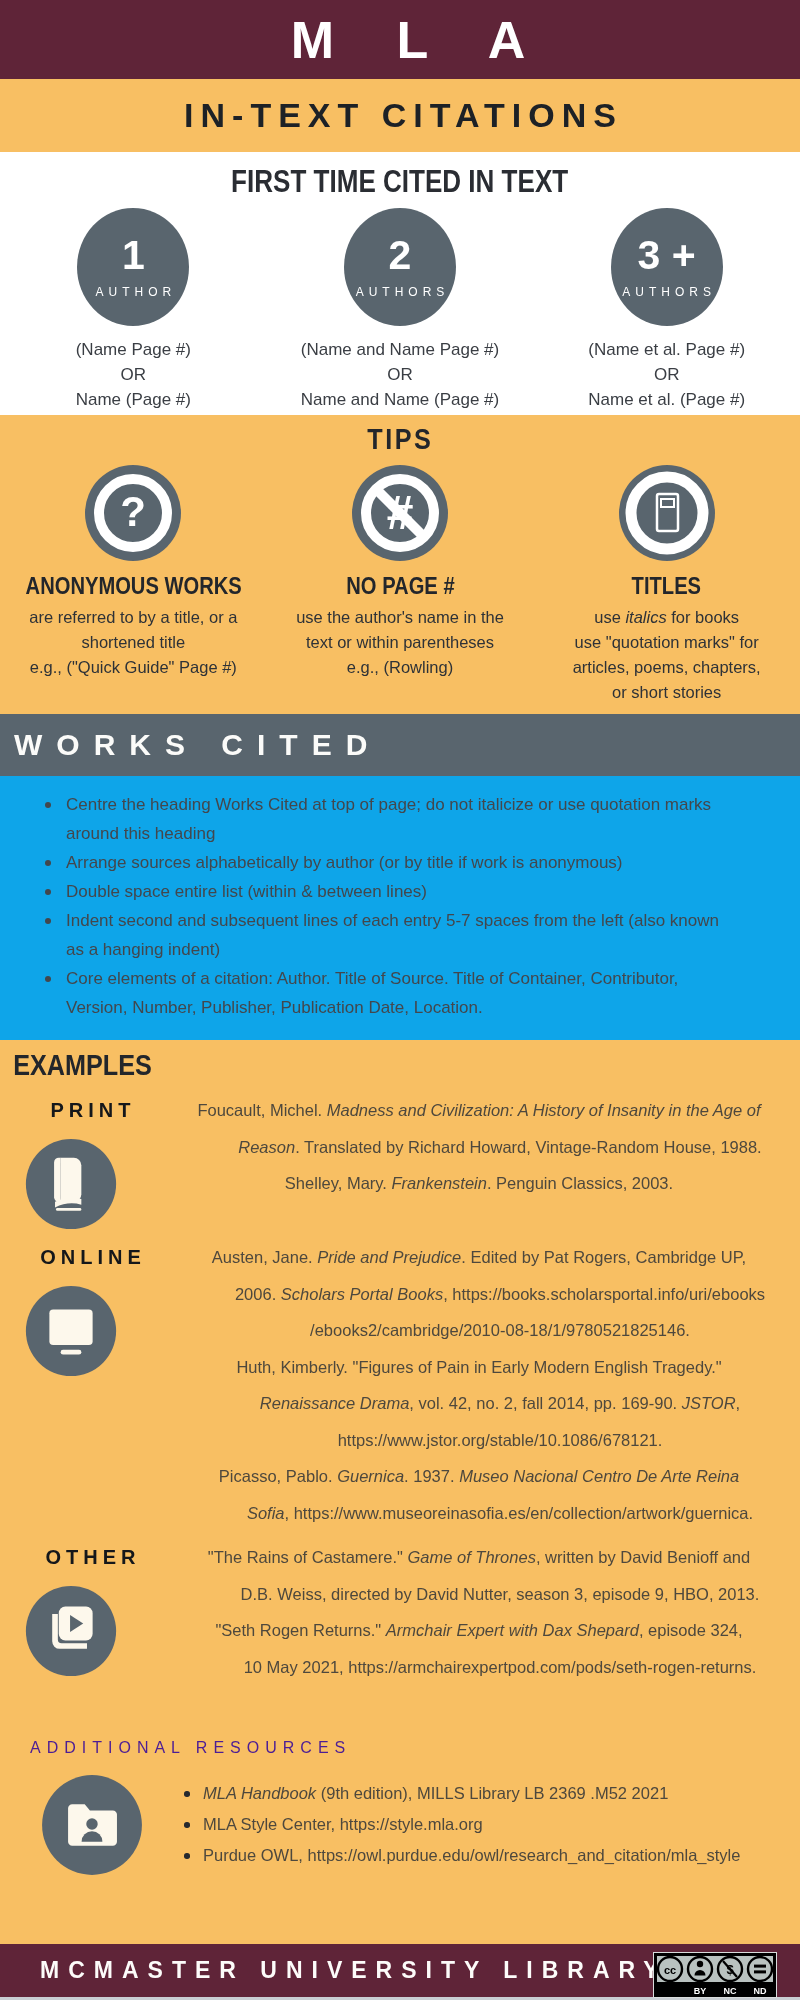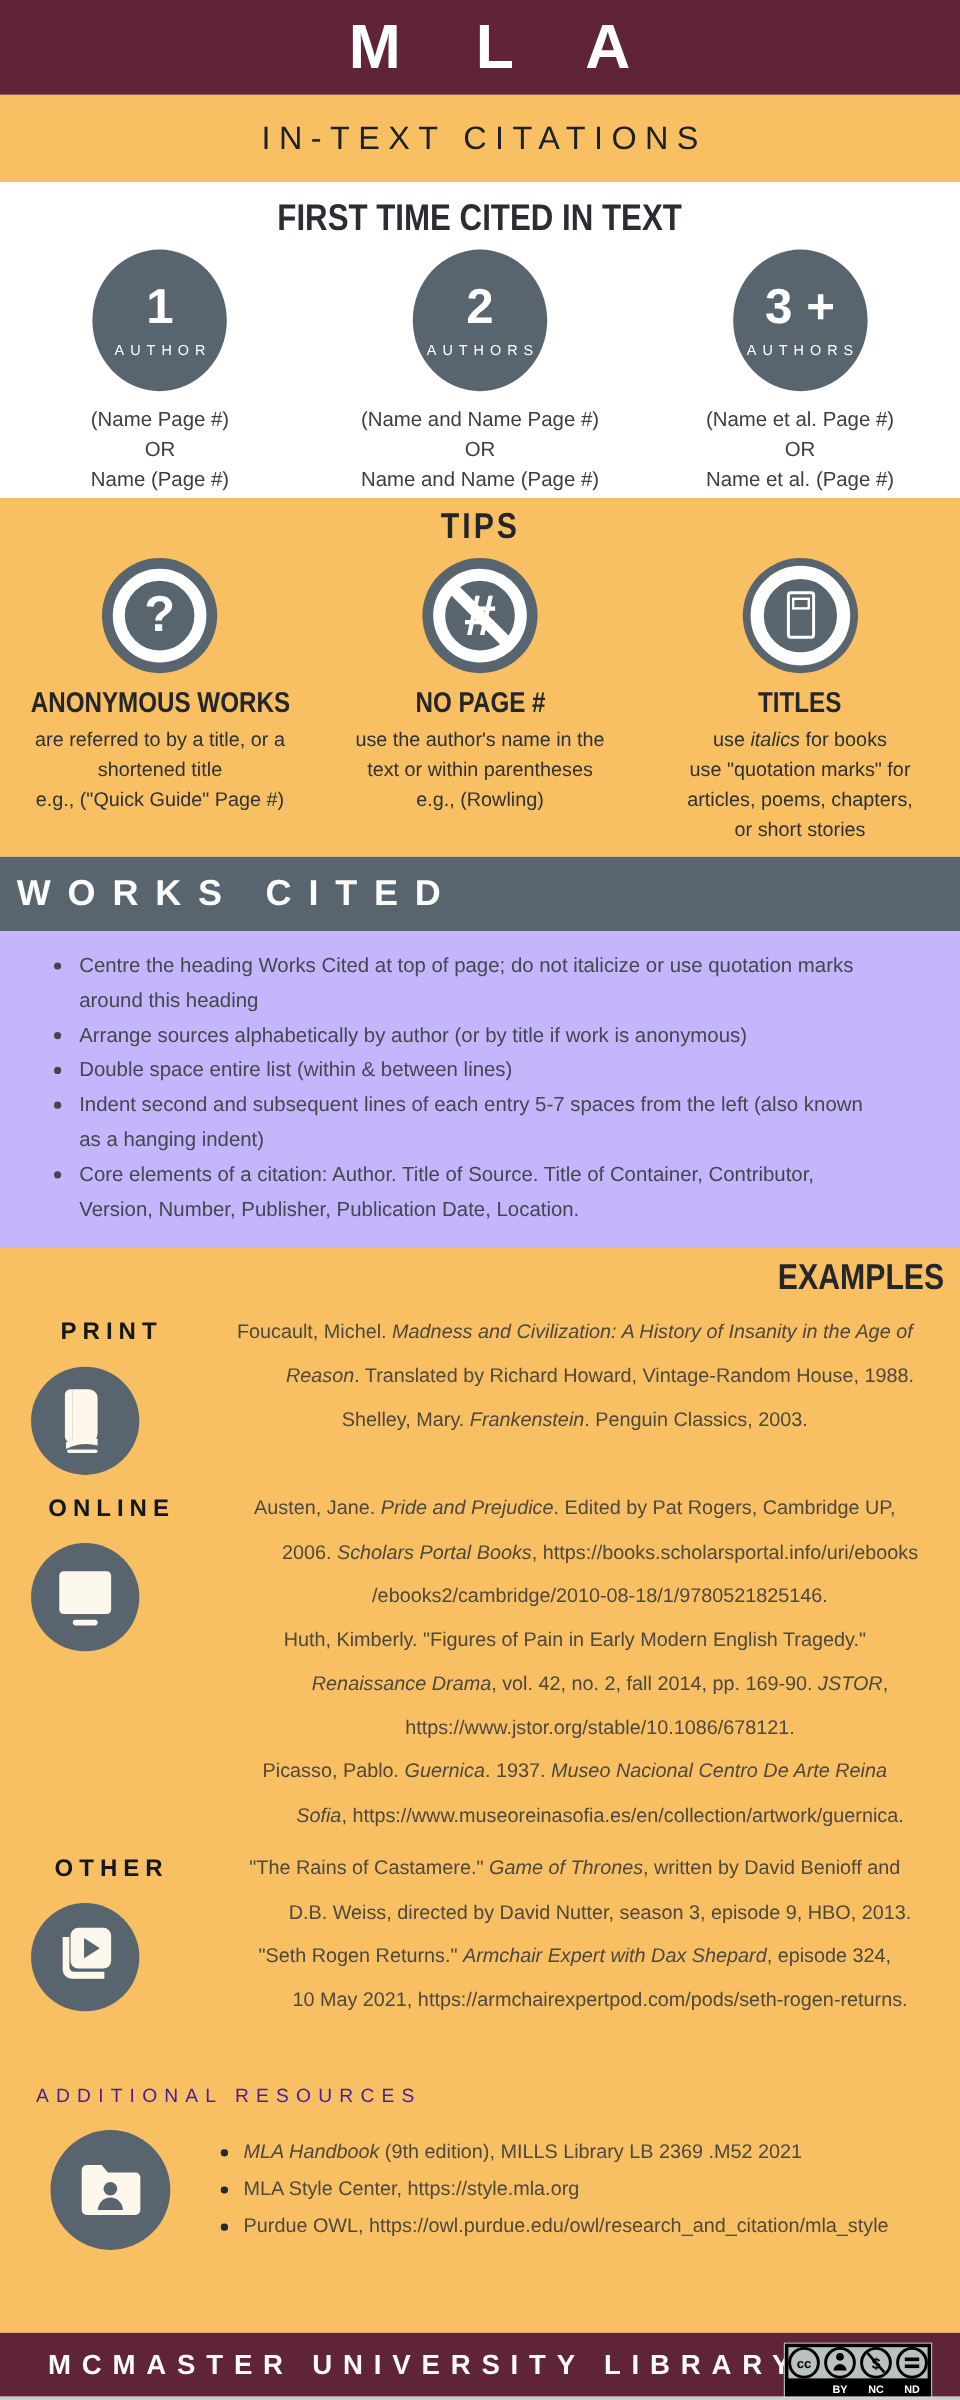--- a/index.html
+++ b/index.html
@@ -6,33 +6,33 @@
   .page{
     width:800px;height:2000px;position:relative;overflow:hidden;
     font-family:"Liberation Sans", sans-serif;background:#ffffff;
   }
   
   .band-header{height:79px;background:#5f2438;display:flex;align-items:center;justify-content:center;padding-left:16px;}
   .band-subheader{height:73px;background:#f8bf63;display:flex;align-items:center;justify-content:center;}
   .sec-first{height:263px;background:#ffffff;text-align:center;}
   .sec-tips{height:299px;background:#f8bf63;text-align:center;}
   .band-works{height:62px;background:#59656e;display:flex;align-items:center;}
-  .sec-works{height:264px;background:#c4b5fd;box-sizing:border-box;padding-top:14px;}
+  .sec-works{height:264px;background:#0ea5e9;box-sizing:border-box;padding-top:14px;}
   .sec-examples{height:904px;background:#f8bf63;box-sizing:border-box;padding-top:8px;}
   .band-footer{height:53px;background:#5f2438;position:relative;}
   .bottom-strip{height:3px;background:#c9ced3;}
 
   
   .title-mla{color:#fff;font-size:52px;font-weight:bold;letter-spacing:24px;text-indent:24px;}
-  .title-sub{color:#1d2126;font-size:27px;font-weight:normal;letter-spacing:7px;text-indent:7px;}
+  .title-sub{color:#1d2126;font-size:34px;font-weight:bold;letter-spacing:7px;text-indent:7px;}
   .condensed{display:inline-block;transform:scaleX(.84);transform-origin:center;}
   .h-first{font-size:31px;font-weight:bold;color:#2a2d33;margin-top:13px;line-height:34px;}
   .h-tips{font-size:30px;font-weight:bold;color:#23262b;margin-top:7px;line-height:33px;letter-spacing:3px;}
   .h-works{color:#fbfbf9;font-size:30px;font-weight:bold;letter-spacing:14px;text-indent:14px;}
-  .h-examples{font-size:30px;font-weight:bold;color:#23262b;line-height:34px;text-align:right;}
+  .h-examples{font-size:30px;font-weight:bold;color:#23262b;line-height:34px;text-align:left;}
 
   
   .fc-cols{display:flex;margin-top:9px;}
   .fc-col{flex:1;display:flex;flex-direction:column;align-items:center;}
   .fc-circle{width:112px;height:118px;border-radius:50%;background:#59656e;color:#fff;
     display:flex;flex-direction:column;align-items:center;justify-content:center;}
   .fc-num{font-size:41px;font-weight:bold;line-height:1;margin-bottom:9px;}
   .fc-label{font-size:12px;letter-spacing:5px;text-indent:5px;}
   .fc-lines{margin-top:11px;}
   .fc-line{font-size:17px;line-height:25px;color:#3a3e44;}

